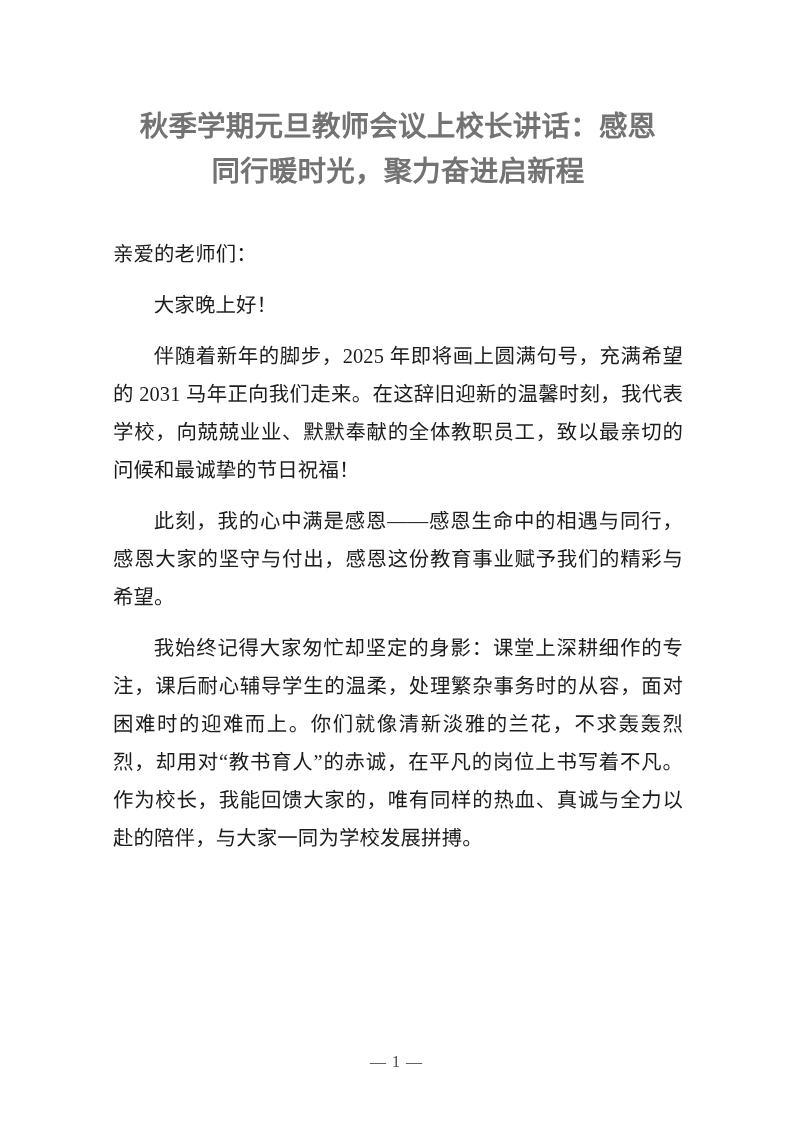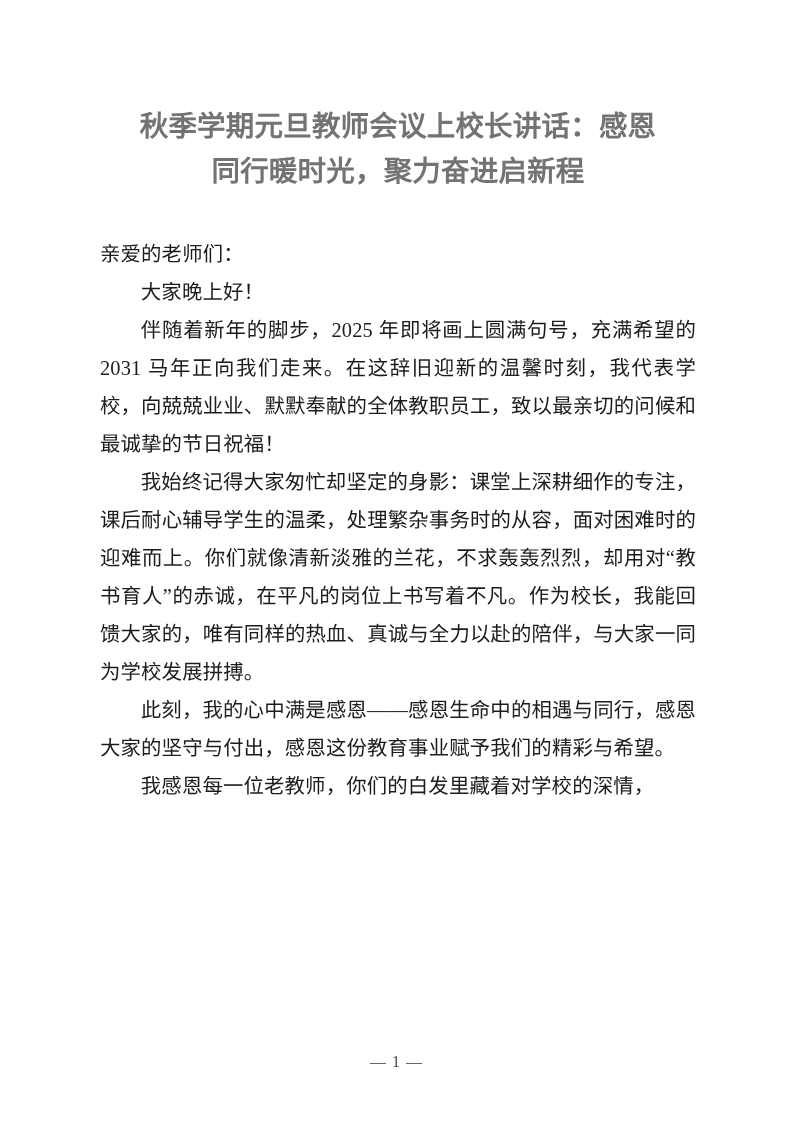--- a/index.html
+++ b/index.html
@@ -38,21 +38,21 @@
     letter-spacing: 0.2px;
     padding-top: 104px;
   }
 
   .title-line {
     display: block;
     white-space: nowrap;
   }
 
   .para {
-    margin: 0;
+    margin: 13px;
     padding: 0;
     font-family: "Liberation Serif", "DejaVu Serif", serif;
     font-size: 20.4px;
     line-height: 38px;
     color: #1c1c1c;
     text-align: justify;
     text-justify: inter-character;
     text-align-last: left;
     letter-spacing: 0.15px;
   }
@@ -90,23 +90,22 @@
       <span class="title-line">同行暖时光，聚力奋进启新程</span>
     </h1>
 
     <p class="para first-para">亲爱的老师们：</p>
 
     <p class="para indent">大家晚上好！</p>
 
     <p class="para indent">伴随着新年的脚步，2025 年即将画上圆满句号，充满希望的 2031 马年正向我们走来。在这辞旧迎新的温馨时刻，我代表学校，向兢兢业业、默默奉献的全体教职员工，致以最亲切的问候和最诚挚的节日祝福！</p>
 
 
+    <p class="para indent">此刻，我的心中满是感恩——感恩生命中的相遇与同行，感恩大家的坚守与付出，感恩这份教育事业赋予我们的精彩与希望。</p>
+
     <p class="para indent">我始终记得大家匆忙却坚定的身影：课堂上深耕细作的专注，课后耐心辅导学生的温柔，处理繁杂事务时的从容，面对困难时的迎难而上。你们就像清新淡雅的兰花，不求轰轰烈烈，却用对“教书育人”的赤诚，在平凡的岗位上书写着不凡。作为校长，我能回馈大家的，唯有同样的热血、真诚与全力以赴的陪伴，与大家一同为学校发展拼搏。</p>
 
-    <p class="para indent">此刻，我的心中满是感恩——感恩生命中的相遇与同行，感恩大家的坚守与付出，感恩这份教育事业赋予我们的精彩与希望。</p>
-
-    <p class="para indent">我感恩每一位老教师，你们的白发里藏着对学校的深情，</p>
 
   </div>
 
   <div class="page-footer">— 1 —</div>
 
 </div>
 
 </body></html>

